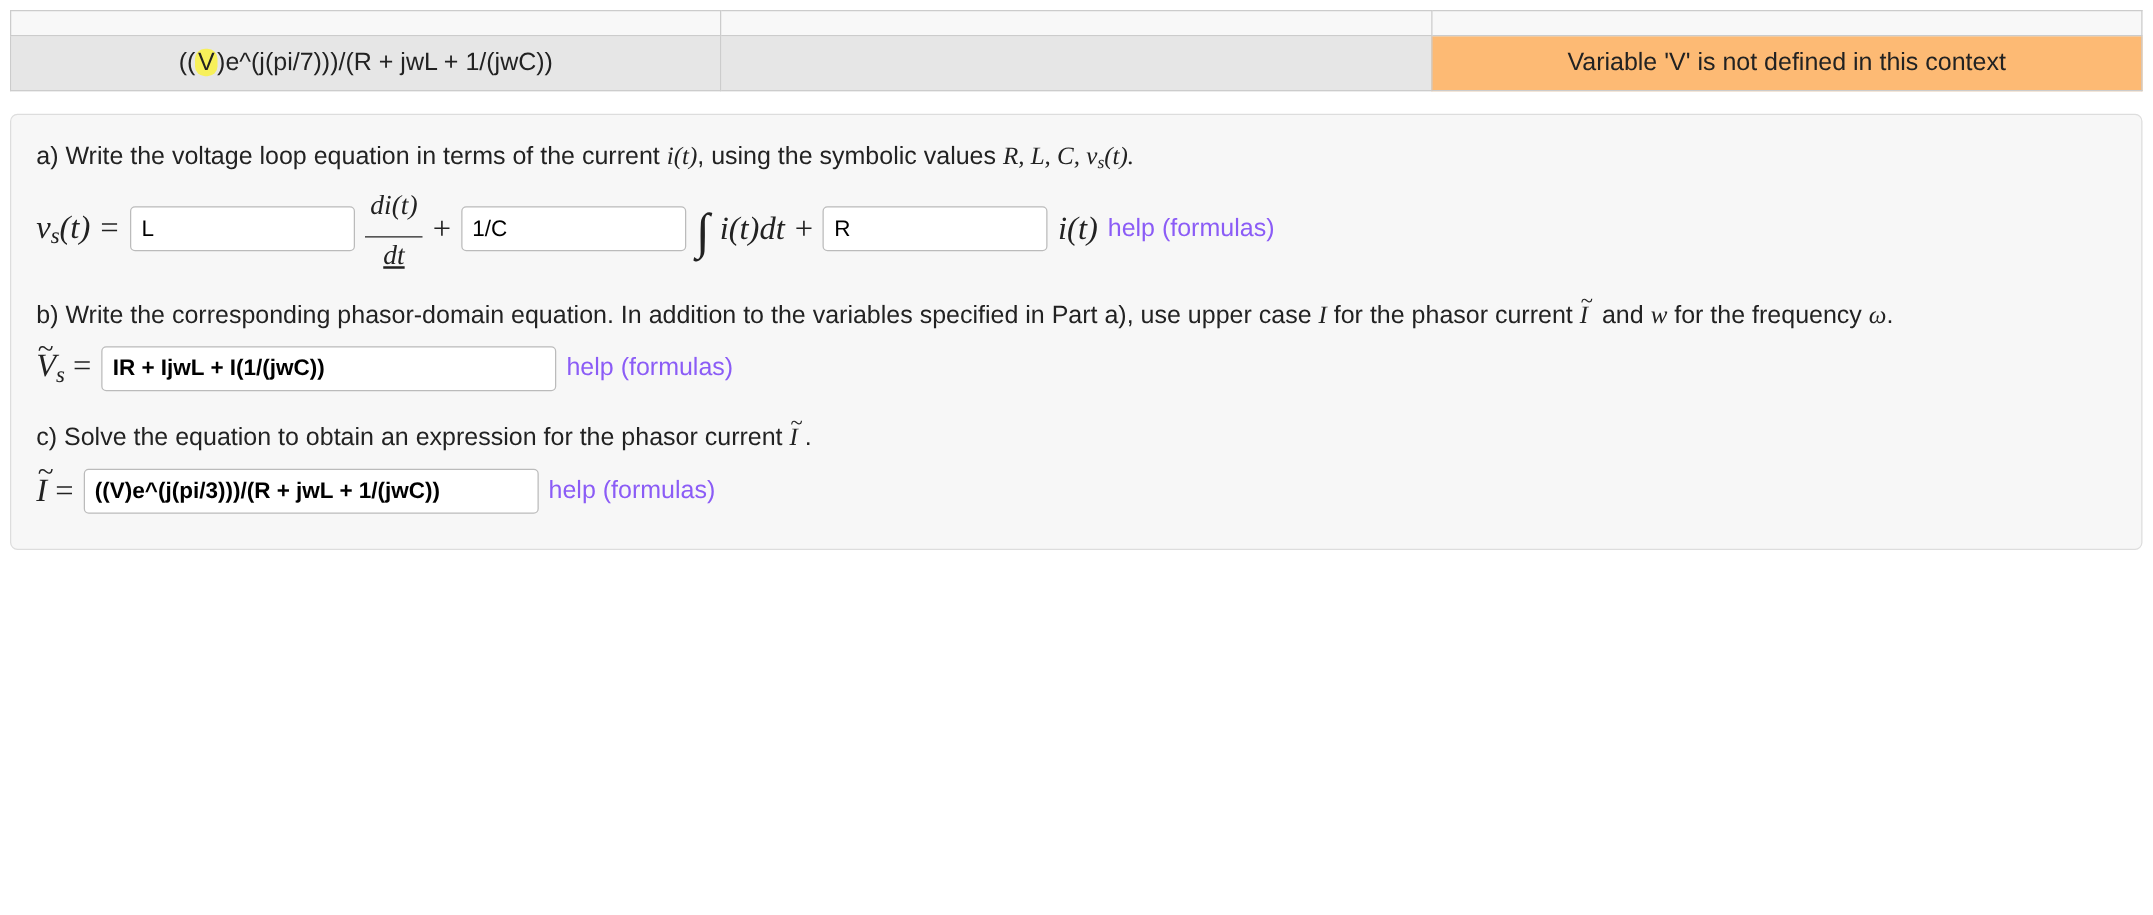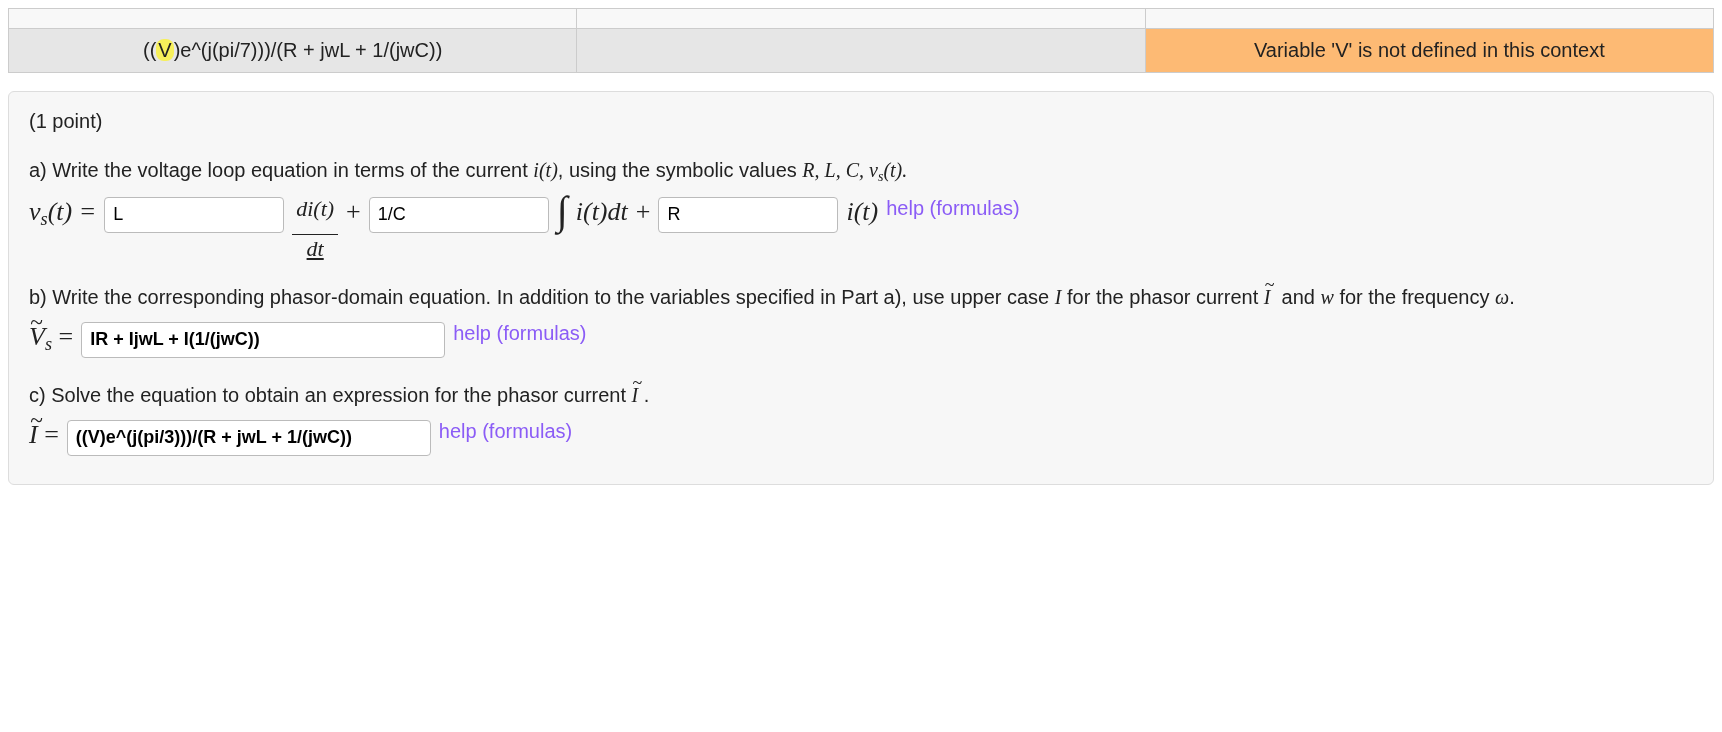--- a/index.html
+++ b/index.html
@@ -56,20 +56,21 @@
     content: "~";
     position: absolute;
     top: -0.55em;
     left: 0.05em;
     font-size: 0.9em;
     font-style: normal;
   }
 
   .eqline {
     display: flex;
+    align-items: center;
     flex-wrap: wrap;
     gap: 8px;
     margin-bottom: 22px;
     font-size: 22px;
   }
   .eqline .mi, .eqline .mn { font-size: 26px; }
 
   input.blank {
     font-family: Arial, sans-serif;
     font-size: 18px;
@@ -123,21 +124,20 @@
       <span>((</span><span class="hl-char">V</span><span>)e^(j(pi/7)))/(R + jwL + 1/(jwC))</span>
     </td>
     <td class="preview-cell"></td>
     <td class="result-cell">Variable 'V' is not defined in this context</td>
   </tr>
 </tbody>
   </table>
 
 <div class="problem-panel">
 
-  <div class="pts">(1 point)</div>
 
 
   <p class="para sub">
     <span>a) Write the voltage loop equation in terms of the current </span><span class="mi">i(t)</span><span>, using the symbolic values </span><span class="mi">R, L, C, v</span><span class="mi"><span class="subscr">s</span></span><span class="mi">(t).</span>
   </p>
 
   <div class="eqline">
     <span class="mi">
       <span>v</span><span class="subscr">s</span><span>(t) =</span>
     </span>

